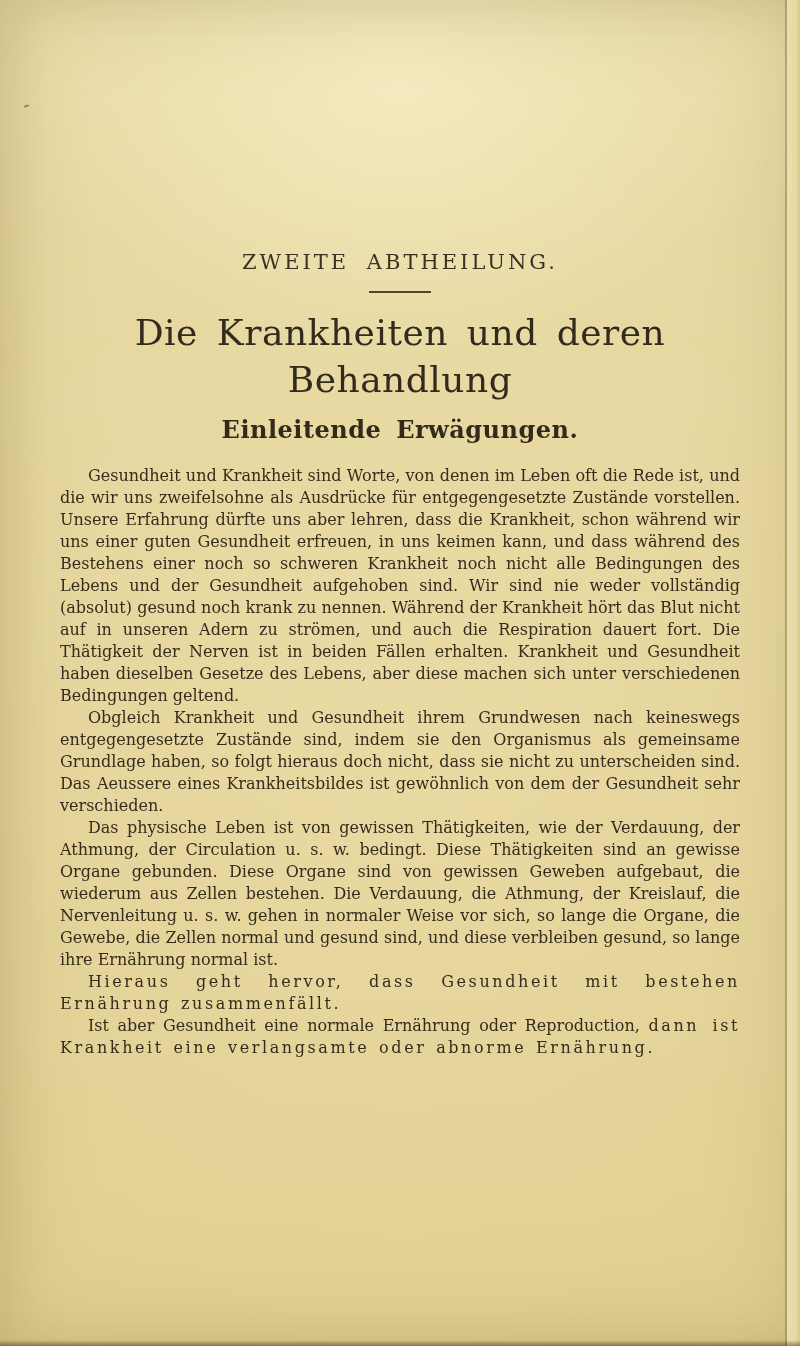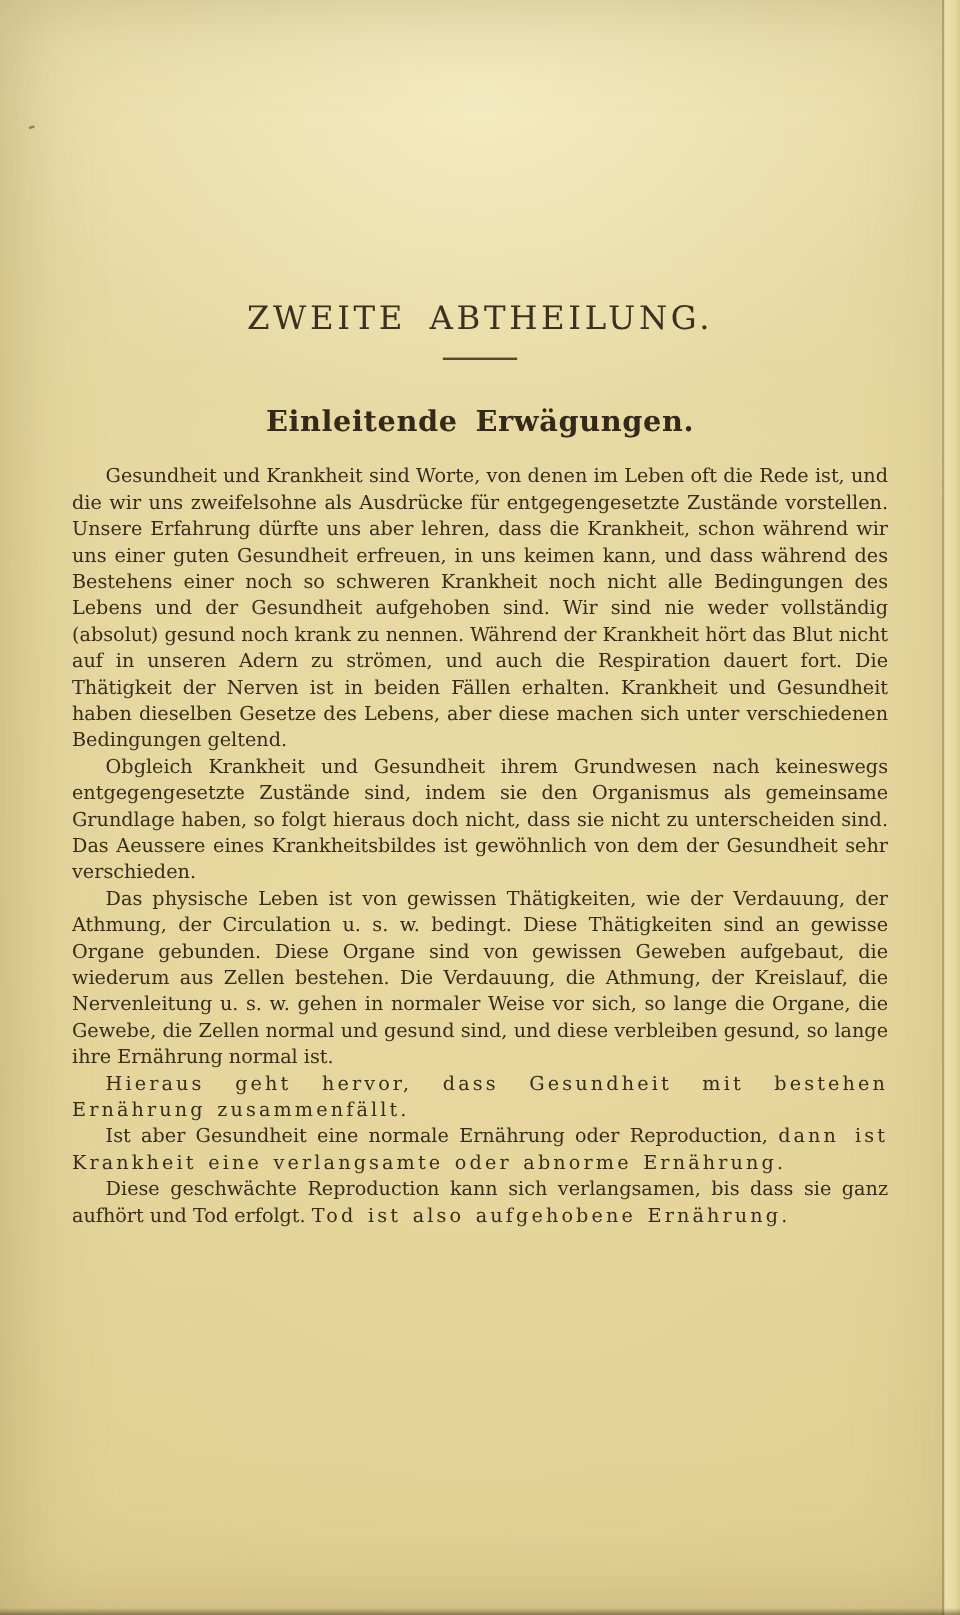--- a/index.html
+++ b/index.html
@@ -36,42 +36,42 @@
   }
   .speck{
     position:absolute;left:24px;top:105px;width:5px;height:2px;border-radius:2px;
     background:rgba(80,65,35,0.55);transform:rotate(-15deg);
   }
   .content{
     position:absolute;left:60px;right:60px;top:250px;
   }
   .section-label{
     text-align:center;
-    font-size:27px;
+    font-size:21px;
     letter-spacing:3px;
     word-spacing:8px;
     color:#3a3122;
   }
   .section-divider{
     width:62px;height:2px;
     margin:17px auto 0 auto;
     background:rgba(56,46,26,0.85);
   }
   .main-title{
     margin-top:16px;
     text-align:center;
     font-size:36px;
     line-height:47px;
     font-weight:normal;
     word-spacing:7px;
     letter-spacing:0.5px;
     color:#322a1c;
   }
   .subtitle{
-    margin-top:36px;
+    margin-top:12px;
     text-align:center;
     font-size:24px;
     font-weight:bold;
     word-spacing:6px;
     letter-spacing:0.5px;
     color:#332a1b;
   }
   .body-text{
     margin-top:21px;
     font-size:16px;
@@ -95,25 +95,25 @@
 <div class="right-edge-strip"></div>
 <div class="bottom-edge"></div>
 <div class="speck"></div>
 
 <div class="content">
   <div class="section-label">ZWEITE ABTHEILUNG.</div>
 
   <div class="section-divider"></div>
 
   <div class="main-title">
+    <div>Die Krankheiten und deren Behandlung</div>
   </div>
 
   <div class="subtitle">Einleitende Erwägungen.</div>
 
   <div class="body-text">
       <p><span>Gesundheit und Krankheit sind Worte, von denen im Leben oft die Rede ist, und die wir uns zweifelsohne als Ausdrücke für entgegengesetzte Zustände vorstellen. Unsere Erfahrung dürfte uns aber lehren, dass die Krankheit, schon während wir uns einer guten Gesundheit erfreuen, in uns keimen kann, und dass während des Bestehens einer noch so schweren Krankheit noch nicht alle Bedingungen des Lebens und der Gesundheit aufgehoben sind. Wir sind nie weder vollständig (absolut) gesund noch krank zu nennen. Während der Krankheit hört das Blut nicht auf in unseren Adern zu strömen, und auch die Respiration dauert fort. Die Thätigkeit der Nerven ist in beiden Fällen erhalten. Krankheit und Gesundheit haben dieselben Gesetze des Lebens, aber diese machen sich unter verschiedenen Bedingungen geltend.</span></p>
       <p><span>Obgleich Krankheit und Gesundheit ihrem Grundwesen nach keineswegs entgegengesetzte Zustände sind, indem sie den Organismus als gemeinsame Grundlage haben, so folgt hieraus doch nicht, dass sie nicht zu unterscheiden sind. Das Aeussere eines Krankheitsbildes ist gewöhnlich von dem der Gesundheit sehr verschieden.</span></p>
       <p><span>Das physische Leben ist von gewissen Thätigkeiten, wie der Verdauung, der Athmung, der Circulation u. s. w. bedingt. Diese Thätigkeiten sind an gewisse Organe gebunden. Diese Organe sind von gewissen Geweben aufgebaut, die wiederum aus Zellen bestehen. Die Verdauung, die Athmung, der Kreislauf, die Nervenleitung u. s. w. gehen in normaler Weise vor sich, so lange die Organe, die Gewebe, die Zellen normal und gesund sind, und diese verbleiben gesund, so lange ihre Ernährung normal ist.</span></p>
       <p><span class="gesperrt">Hieraus geht hervor, dass Gesundheit mit bestehen Ernährung zusammenfällt.</span></p>
       <p><span>Ist aber Gesundheit eine normale Ernährung oder Reproduction, </span><span class="gesperrt">dann ist Krankheit eine verlangsamte oder abnorme Ernährung.</span></p>
-      <p><span>Diese geschwächte Reproduction kann sich verlangsamen, bis dass sie ganz aufhört und Tod erfolgt. </span><span class="gesperrt">Tod ist also aufgehobene Ernährung.</span></p>
     </div>
 </div>
 
 </body></html>

